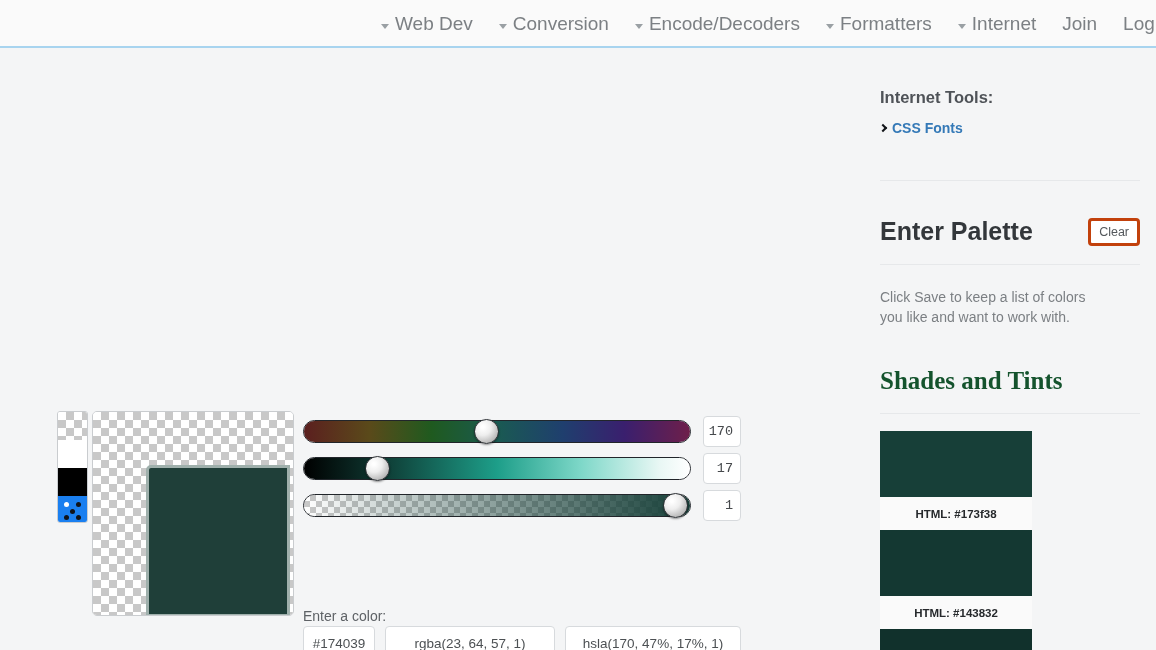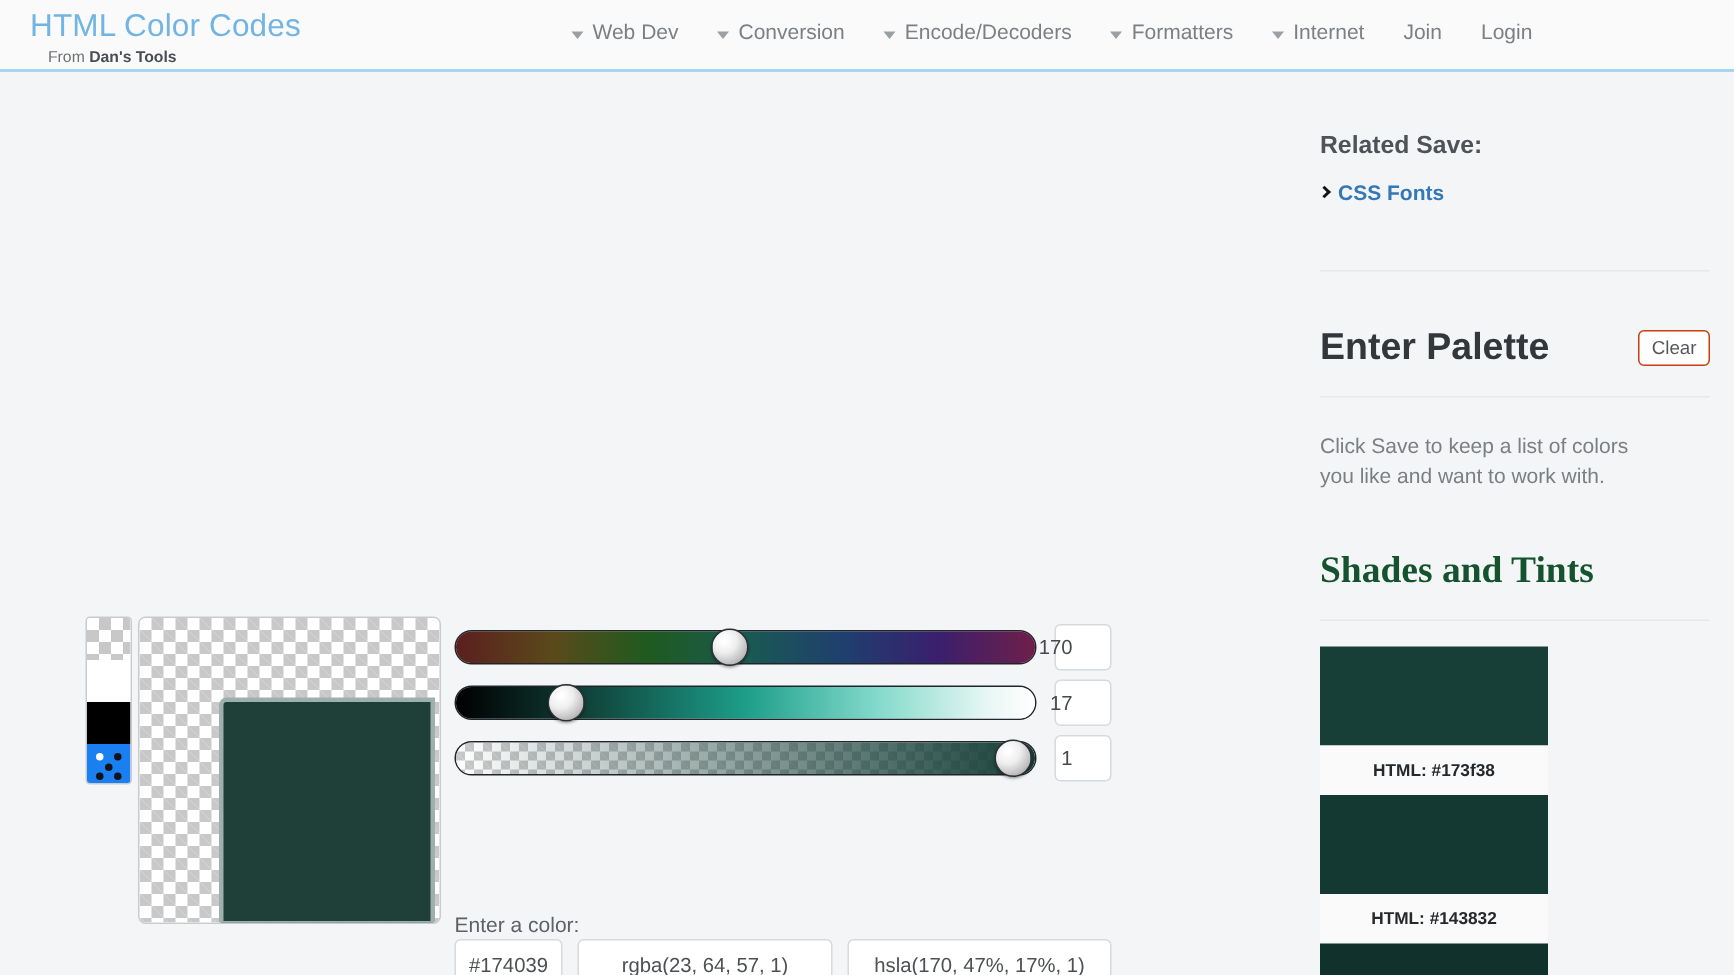--- a/index.html
+++ b/index.html
@@ -28,21 +28,21 @@
     font-size: 10.5px; color: #6d7073; margin-top: 2px;
     padding-left: 12px;
   }
   #brand-sub b { color: #4a4e52; font-weight: 700; }
 
   #nav {
     position: absolute; left: 368px; top: 13px;
     display: flex; align-items: center; gap: 0px;
   }
   .nav-item {
-    font-size: 14px; color: #7c8084;
+    font-size: 19px; color: #7c8084;
     padding: 0 13px; display: flex; align-items: center;
     white-space: nowrap; cursor: pointer;
   }
   .caret {
     display: inline-block; width: 0; height: 0; margin-right: 6px;
     border-left: 4.5px solid transparent;
     border-right: 4.5px solid transparent;
     border-top: 5px solid #9aa0a4;
     position: relative; top: 2px;
   }
@@ -109,21 +109,22 @@
     border: 1px solid #2b2f33;
     background: radial-gradient(circle at 34% 30%, #ffffff 6%, #eeeeee 38%, #bdbdbd 72%, #8e8e8e 100%);
     box-shadow: 0 1px 2px rgba(0,0,0,.4);
     cursor: pointer;
   }
   .numbox {
     width: 38px; height: 31px; margin-left: 12px;
     border: 1px solid #d7dadd; border-radius: 4px; background: #fff;
     color: #46494c; font-size: 13.5px;
     display: flex; align-items: center; justify-content: flex-end;
-    padding-right: 25px;
+    padding-right: 7px;
+    font-family: Liberation Mono, monospace;
   }
 
   
   #enter-label {
     position: absolute; left: 303px; top: 560px;
     font-size: 14px; color: #5e6266;
   }
   #inputs { position: absolute; left: 303px; top: 578px; display: flex; gap: 10px; }
   .cinput {
     height: 34px; border: 1px solid #d7dadd; border-radius: 4px;
@@ -154,21 +155,21 @@
     transform: rotate(45deg); position: relative; top: 0px;
   }
   .divider { height: 1px; background: #e6e8ea; margin: 44px 0 0 0; }
 
   .side-head-row {
     display: flex; align-items: center; justify-content: space-between;
     margin-top: 36px;
   }
   .side-h2 { font-size: 25px; color: #33373b; font-weight: 700; margin: 0; }
   #clear-btn {
-    border: 1px solid #c2410c; background: #fff; border-radius: 4px;
+    border: 3px solid #c2410c; background: #fff; border-radius: 4px;
     font-size: 12.5px; color: #54585c; padding: 4px 8px; cursor: pointer;
   }
   .divider2 { height: 1px; background: #e6e8ea; margin-top: 18px; }
   #palette-empty {
     margin-top: 22px; font-size: 14px; color: #7b7f83; line-height: 20px;
     max-width: 215px;
   }
   #shades-h2 { font-size: 25px; color: #14532d; font-weight: 700; margin: 0; padding-top: 40px; font-family: Liberation Serif, serif; }
   .divider3 { height: 1px; background: #e6e8ea; margin-top: 18px; }
 
@@ -178,26 +179,20 @@
   .shade-lbl {
     background: #fafafa; height: 33px; width: 152px;
     display: flex; align-items: center; justify-content: center;
     font-size: 11.5px; font-weight: 700; color: #26292c;
   }
 </style>
 </head>
 <body>
 
 <div id="header">
-  <div id="brand">
-    <div id="brand-title">HTML Color Codes</div>
-    <div id="brand-sub">
-      <span>From </span><b>Dan's Tools</b>
-    </div>
-  </div>
   <div id="nav">
       <div class="nav-item">
         <span class="caret"></span>
         <span>Web Dev</span>
       </div>
       <div class="nav-item">
         <span class="caret"></span>
         <span>Conversion</span>
       </div>
       <div class="nav-item">
@@ -270,21 +265,21 @@
   <div id="enter-label">Enter a color:</div>
   <div id="inputs">
     <div class="cinput" id="hex-input">#174039</div>
     <div class="cinput" id="rgba-input">rgba(23, 64, 57, 1)</div>
     <div class="cinput" id="hsla-input">hsla(170, 47%, 17%, 1)</div>
   </div>
 
 </div>
 
 <div id="sidebar">
-  <h3 class="side-h3">Related Save:</h3>
+  <h3 class="side-h3">Internet Tools:</h3>
   <div id="related-link">
     <span class="chev"></span>
     <span>CSS Fonts</span>
   </div>
   <div class="divider"></div>
 
   <div class="side-head-row">
     <h2 class="side-h2">Enter Palette</h2>
     <button id="clear-btn">Clear</button>
   </div>

